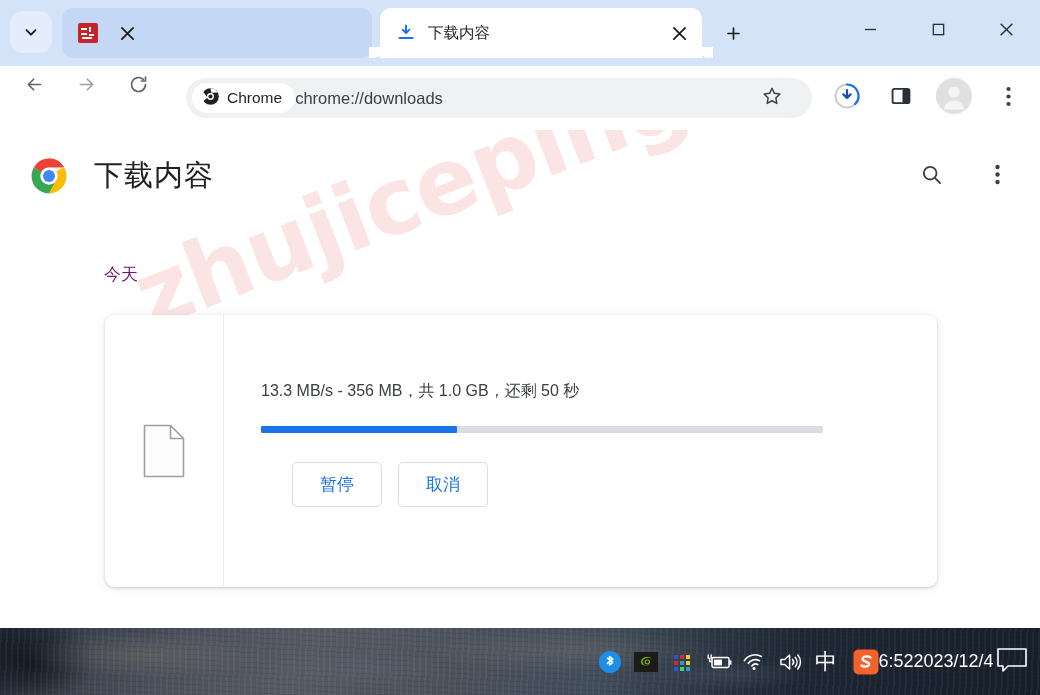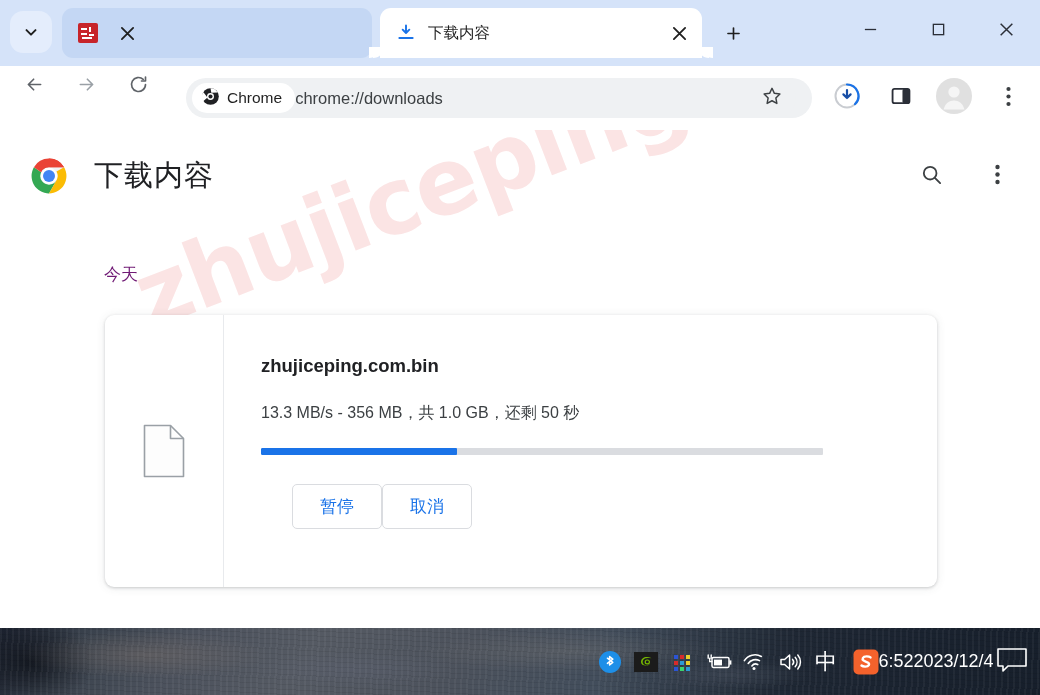--- a/index.html
+++ b/index.html
@@ -153,21 +153,21 @@
   .file-glyph { width: 44px; height: 56px; position: relative; }
   .dl-body { flex: 1 1 auto; padding: 40px 30px 0 37px; position: relative; }
   .dl-filename { font-size: 18.5px; font-weight: 700; color: #202124; }
   .dl-url { font-size: 16px; color: #5f6368; margin-top: 18px; }
   .dl-status { font-size: 16px; color: #3c4043; margin-top: 26px; }
   .progress-track {
     margin-top: 24px; width: 562px; height: 7px;
     background: #dadce0; border-radius: 1px; overflow: hidden;
   }
   .progress-fill { height: 100%; background: #1a73e8; border-radius: 1px; }
-  .dl-actions { display: flex; gap: 0; margin-top: 29px; padding-left: 31px; }
+  .dl-actions { display: flex; gap: 16px; margin-top: 29px; padding-left: 31px; }
   .act-btn {
     min-width: 90px; height: 45px; padding: 0 22px;
     border: 1px solid #dadce0; border-radius: 5px; background: #ffffff;
     color: #1a73e8; font-size: 17px; cursor: pointer;
     font-family: "Liberation Sans", sans-serif;
     display: flex; align-items: center; justify-content: center;
   }
 
   
   .taskbar {
@@ -407,21 +407,20 @@
       <div class="dl-iconcol">
         <span class="file-glyph">
           <svg width="44" height="56" viewBox="0 0 44 56">
             <path d="M2.5 2.5h26l13 13v38h-39z" fill="#fdfdfd" stroke="#9aa0a6" stroke-width="1.6" stroke-linejoin="round"></path>
             <path d="M28.5 2.5v13h13" fill="none" stroke="#9aa0a6" stroke-width="1.6" stroke-linejoin="round"></path>
           </svg>
         </span>
       </div>
 
       <div class="dl-body">
-        <div class="dl-filename">zhujiceping.com.bin</div>
         <div class="dl-status">13.3 MB/s - 356 MB，共 1.0 GB，还剩 50 秒</div>
 
         <div class="progress-track" style="background: rgb(218, 220, 224);">
           <div class="progress-fill" id="progress-fill" style="width: 34.8%; background: rgb(26, 115, 232);"></div>
         </div>
 
         <div class="dl-actions">
           <button class="act-btn">暂停</button>
           <button class="act-btn">取消</button>
         </div>

